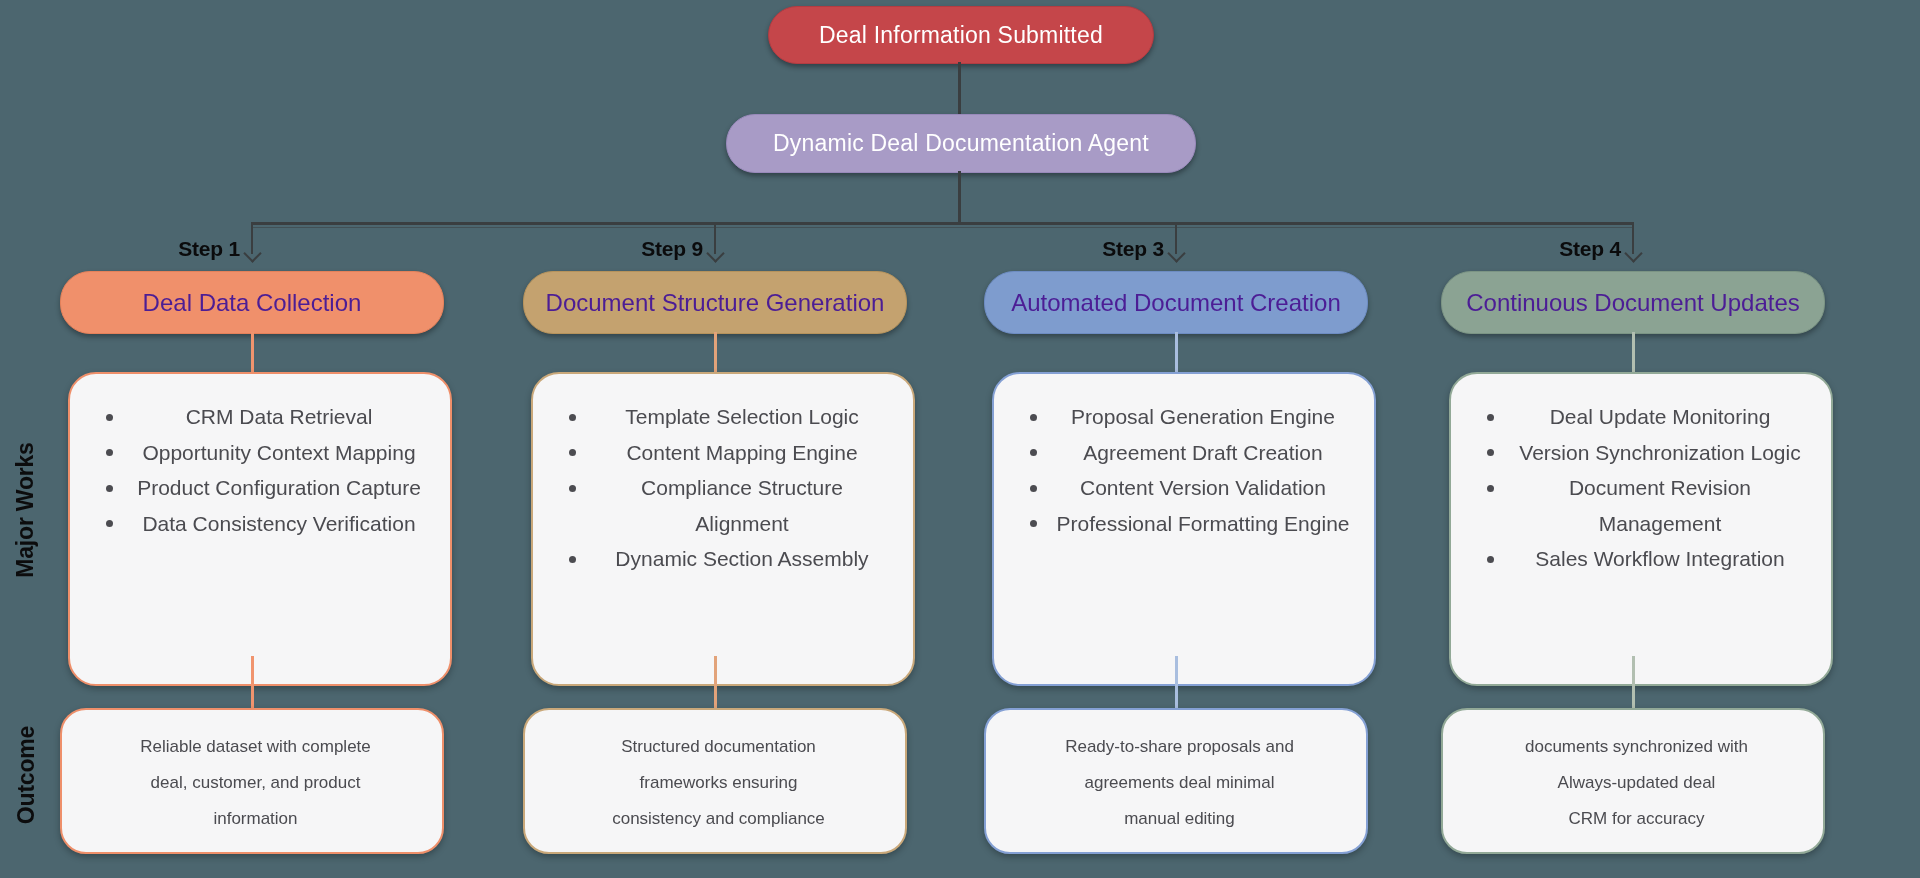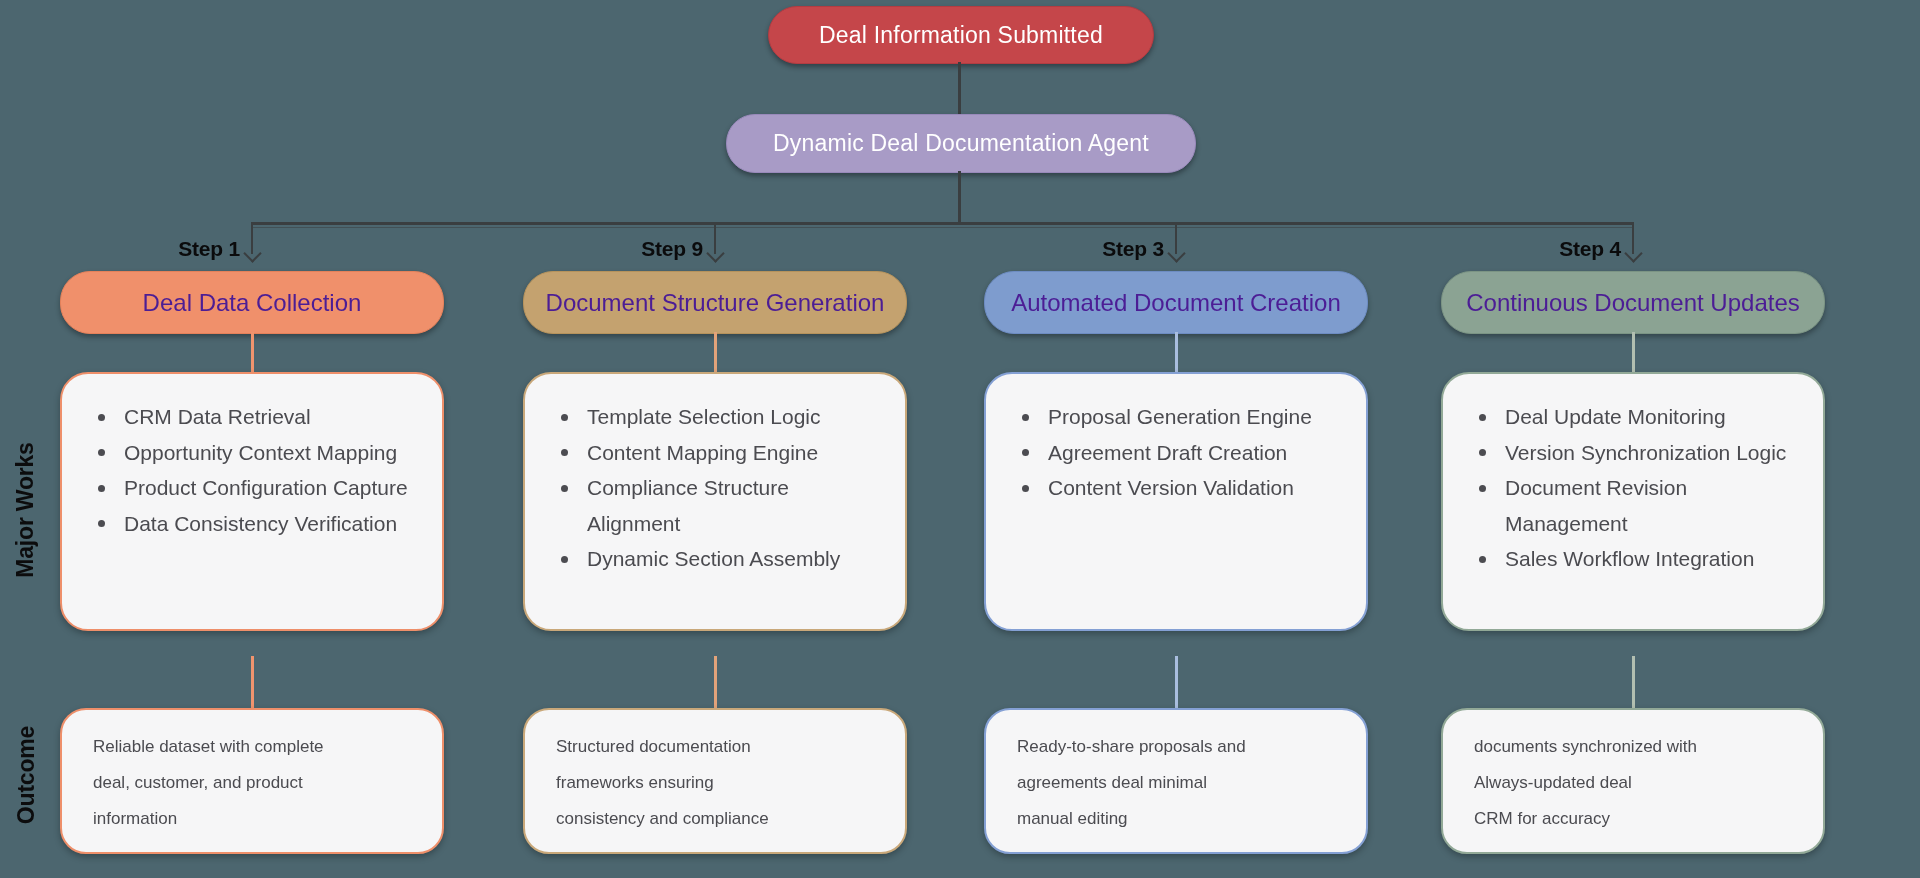--- a/index.html
+++ b/index.html
@@ -1,17 +1,17 @@
 <!DOCTYPE html>
 <html><head>
 <meta charset="utf-8">
 <style>
   html,body{margin:0;padding:0;}
   body{font-family:"Liberation Sans","DejaVu Sans",sans-serif;}
-  #canvas{position:relative;width:1920px;height:878px;background:#4C666F;overflow:hidden;}
+  #canvas{position:relative;width:1920px;height:878px;background:#4C666F;overflow:hidden;text-align:center;}
 
   
   .pill{position:absolute;display:flex;align-items:center;justify-content:center;
         color:#fff;border-radius:29px;box-shadow:0 3px 5px rgba(15,22,26,.45);
         font-size:23px;letter-spacing:.2px;}
   #root-pill{left:768px;top:6px;width:384px;height:56px;border:1px solid transparent;}
   #agent-pill{left:726px;top:114px;width:468px;height:57px;border:1px solid transparent;}
 
   
   .vline,.hline{position:absolute;background:#3A3E40;}
@@ -32,21 +32,21 @@
               color:#0B0B0C;white-space:nowrap;letter-spacing:-0.2px;}
 
   .step-pill{position:absolute;top:271px;left:0;width:100%;height:63px;box-sizing:border-box;
              display:flex;align-items:center;justify-content:center;border-radius:30px;
              background:var(--pill);border:1.5px solid var(--pill-border);
              color:#4c1d95;font-size:24px;box-shadow:0 3px 5px rgba(15,22,26,.4);}
 
   .conn1{position:absolute;top:332px;height:40px;left:calc(50% - 1.5px);width:3px;background:var(--connector);}
   .conn2{position:absolute;top:656px;height:52px;left:calc(50% - 1.5px);width:3px;background:var(--connector);}
 
-  .works-box{position:absolute;top:372px;left:0;width:100%;height:259px;box-sizing:border-box;
+  .works-box{position:absolute;top:372px;left:8px;width:100%;height:314px;box-sizing:border-box;
              background:#F6F6F7;border:2.5px solid var(--box-border);border-radius:28px;
              box-shadow:0 3px 6px rgba(15,22,26,.35);}
   .works-list{margin:0;padding:25px 24px 0 62px;list-style:none;}
   .works-list li{position:relative;font-size:21px;line-height:35.5px;color:#4B4B50;}
   .works-list li::before{content:"";position:absolute;left:-26px;top:14.5px;width:7px;height:7px;
              border-radius:50%;background:#4C4C51;}
   .work-line{min-height:0;}
 
   .outcome-box{position:absolute;top:708px;left:0;width:100%;height:146px;box-sizing:border-box;
              background:#F6F6F7;border:2.5px solid var(--box-border);border-radius:26px;
@@ -165,20 +165,24 @@
             <div class="work-line"></div>
           </li>
         <li>
             <div class="work-line">Agreement Draft Creation</div>
             <div class="work-line"></div>
           </li>
         <li>
             <div class="work-line">Content Version Validation</div>
             <div class="work-line"></div>
           </li>
+        <li>
+            <div class="work-line">Professional Formatting Engine</div>
+            <div class="work-line"></div>
+          </li>
       </ul>
     </div>
     <div class="conn2"></div>
     <div class="outcome-box">
       <div class="outcome-line">Ready-to-share proposals and</div>
       <div class="outcome-line">agreements deal minimal</div>
       <div class="outcome-line">manual editing</div>
     </div>
   </div>
 

